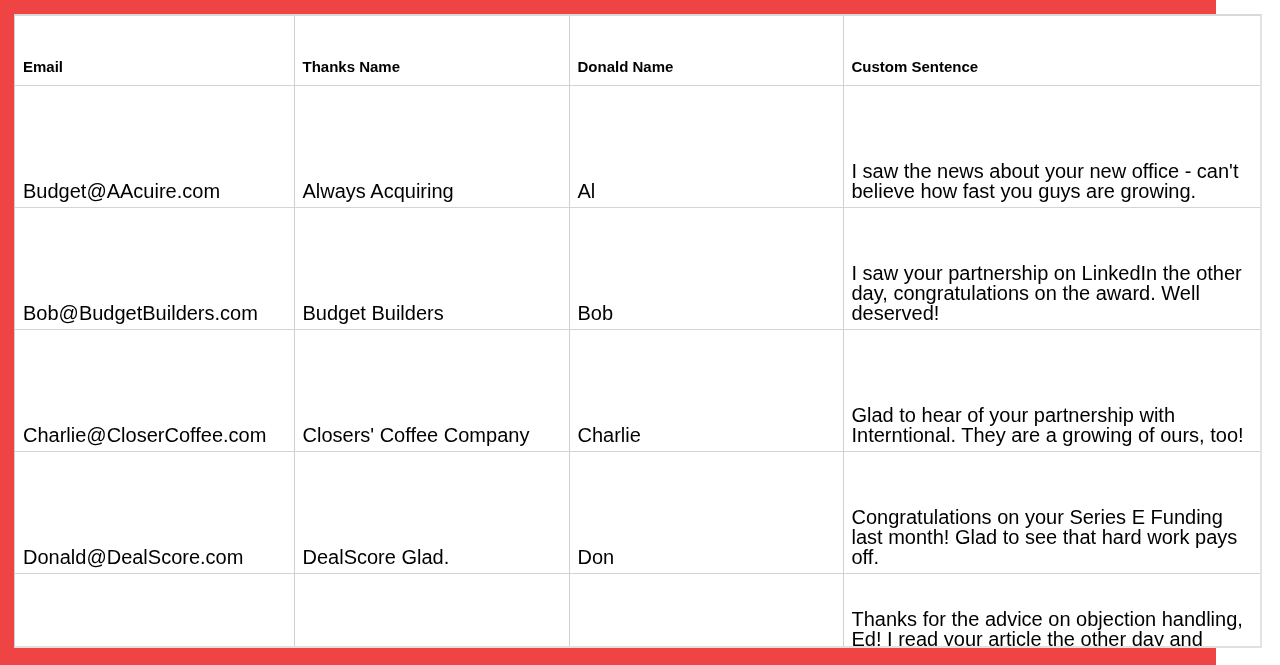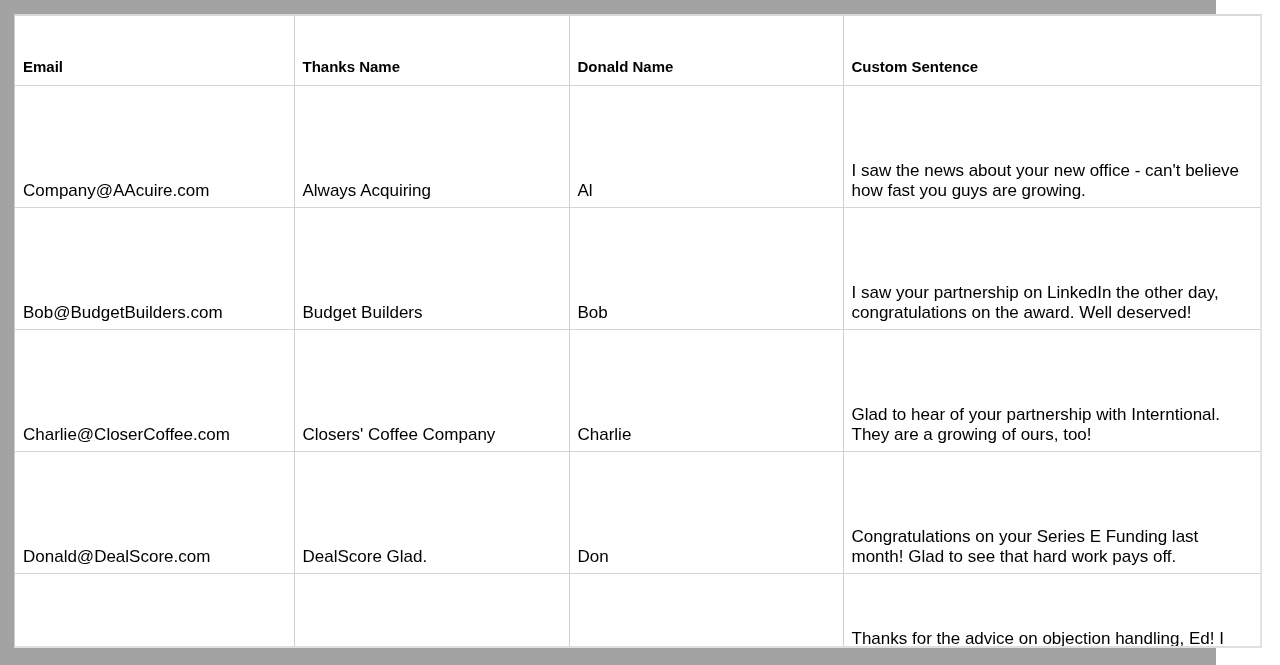--- a/index.html
+++ b/index.html
@@ -10,21 +10,21 @@
     width: 1280px;
     height: 665px;
     overflow: hidden;
     font-family: "Liberation Sans", sans-serif;
   }
 
   #screen {
     position: relative;
     width: 1216px;
     height: 665px;
-    background: #a3a3a3;
+    background: #ef4444;
     box-sizing: border-box;
   }
 
   #table-frame {
     position: absolute;
     left: 14px;
     top: 14px;
     width: 1248px;
     height: 634px;
     background: #ffffff;
@@ -50,21 +50,21 @@
   table.sheet col.c-sentence   { width: 417px; }
 
   table.sheet th,
   table.sheet td {
     border-right: 1px solid #d0d0d0;
     border-bottom: 1px solid #d4d4d4;
     padding: 0 8px 6px 8px;
     vertical-align: bottom;
     text-align: left;
     color: #000000;
-    font-size: 17px;
+    font-size: 20px;
     line-height: 20px;
     white-space: normal;
     overflow: hidden;
   }
 
   table.sheet th:last-child,
   table.sheet td:last-child {
     border-right: none;
     border-radius: 29px;
   }
@@ -116,21 +116,21 @@
               <span class="cell-text">Donald Name</span>
             </th>
           <th>
               <span class="cell-text">Custom Sentence</span>
             </th>
         </tr>
       </thead>
       <tbody>
         <tr class="data-row">
           <td>
-              <span class="cell-text">Company@AAcuire.com</span>
+              <span class="cell-text">Budget@AAcuire.com</span>
             </td>
           <td>
               <span class="cell-text">Always Acquiring</span>
             </td>
           <td>
               <span class="cell-text">Al</span>
             </td>
           <td class="sentence-cell">
               <span class="cell-text">I saw the news about your new office - can't believe how fast you guys are growing.</span>
             </td>

